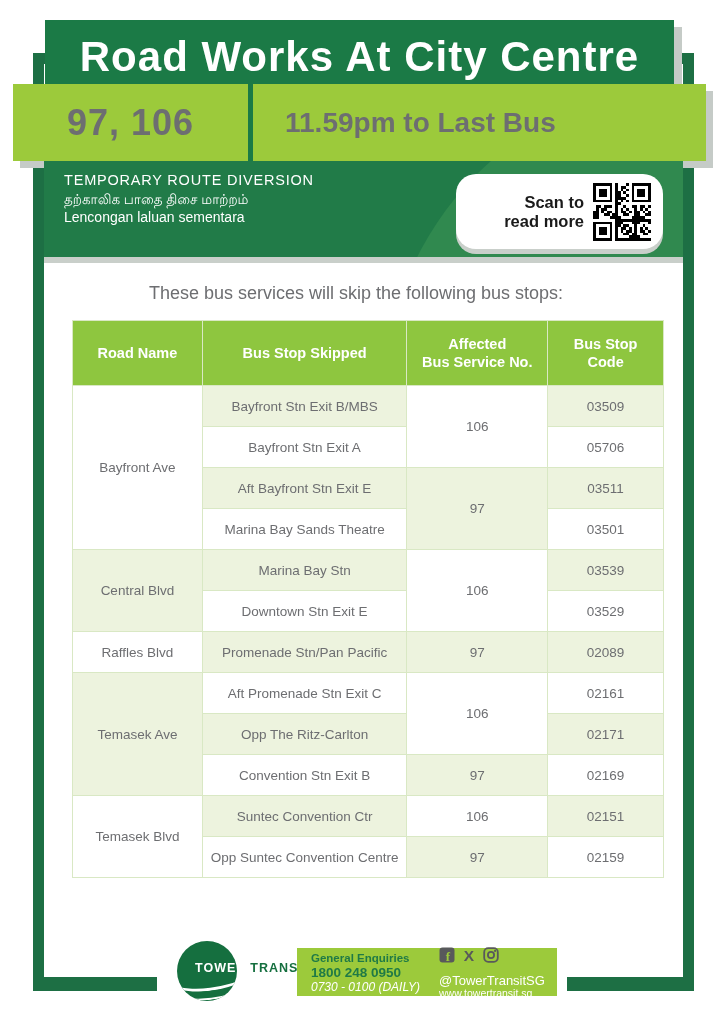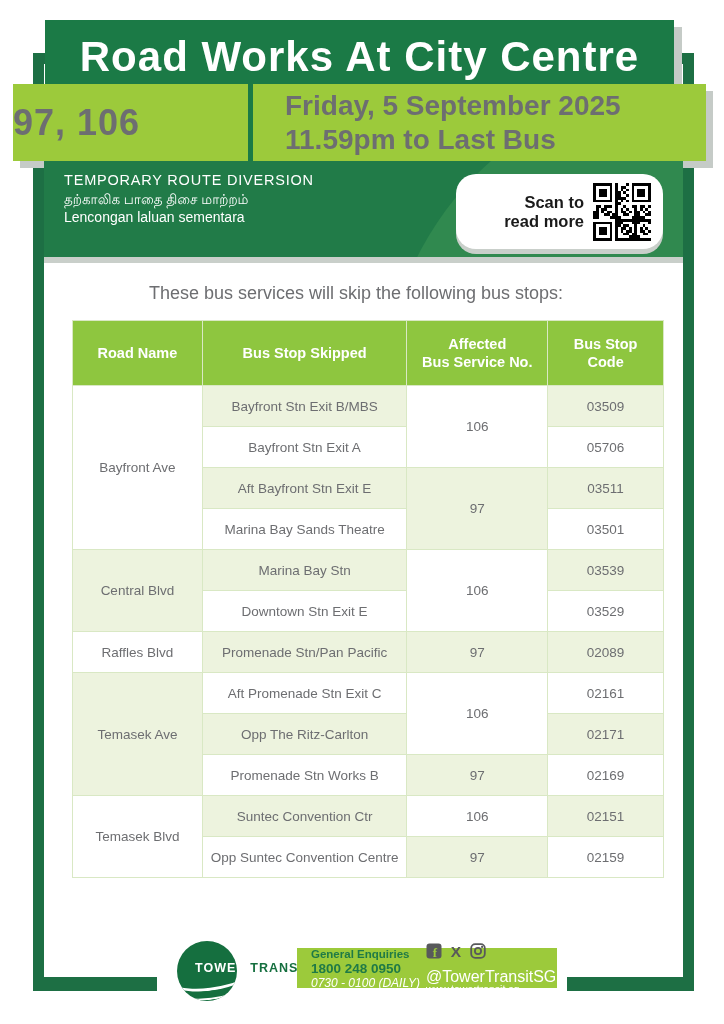--- a/index.html
+++ b/index.html
@@ -11,21 +11,21 @@
          border:11px solid #1d6f44;border-bottom-width:14px;}
 
   
   .title-banner{position:absolute;left:45px;top:20px;width:629px;height:74px;background:#1b7a46;
                 box-shadow:8px 7px 0 #c5cbc7;display:flex;align-items:center;justify-content:center;}
   .title-banner span{color:#fff;font-size:42px;font-weight:bold;letter-spacing:1px;white-space:nowrap;}
 
   
   .services-banner{position:absolute;left:13px;top:84px;width:693px;height:77px;background:#9cca3b;
                    box-shadow:7px 7px 0 #c5cbc7;display:flex;align-items:stretch;}
-  .services-cell{width:235px;display:flex;align-items:center;justify-content:flex-start;}
+  .services-cell{width:235px;display:flex;align-items:center;justify-content:center;}
   .services-cell span{color:#6d6e71;font-size:36px;font-weight:bold;letter-spacing:1px;}
   .banner-divider{width:5px;background:#1b7a46;}
   .dates-cell{flex:1;display:flex;flex-direction:column;justify-content:center;padding-left:32px;}
   .dates-cell div{color:#6d6e71;font-size:28px;font-weight:bold;line-height:34px;white-space:nowrap;}
 
   
   .diversion{position:absolute;left:44px;top:161px;width:639px;height:96px;background:#217b48;
              overflow:hidden;box-shadow:0 6px 0 #c9cfca;}
   .swoosh{position:absolute;left:340px;top:-79px;width:632px;height:632px;border-radius:50%;background:#30894f;}
   .div-text{position:absolute;left:20px;top:9px;color:#fff;}
@@ -54,49 +54,48 @@
   
   .footer-card{position:absolute;left:157px;top:934px;width:410px;height:76px;background:#fff;}
   .logo-circle{position:absolute;left:20px;top:7px;width:60px;height:60px;border-radius:50%;background:#156f3f;overflow:hidden;}
   .arc{position:absolute;box-sizing:border-box;border-radius:50%;background:transparent;}
   .arc.a1{left:-16px;top:8px;width:94px;height:42px;border-bottom:3px solid #fff;transform:rotate(-7deg);}
   .arc.a2{left:-14px;top:17px;width:92px;height:42px;border-bottom:2px solid #fff;transform:rotate(-7deg);}
   .logo-word{position:absolute;left:38px;top:27px;font-weight:bold;font-size:12.5px;letter-spacing:1px;white-space:nowrap;}
   .logo-word .w1{color:#ffffff;}
   .logo-word .w2{color:#156f3f;margin-left:4px;}
 
-  .contact-box{position:absolute;left:140px;top:14px;width:260px;height:40px;background:#9cca3b;
+  .contact-box{position:absolute;left:140px;top:14px;width:260px;height:48px;background:#9cca3b;
                box-sizing:border-box;display:flex;padding:6px 8px 5px 14px;}
   .contact-left{width:122px;display:flex;flex-direction:column;justify-content:center;}
   .contact-left .lab{color:#1f7a46;font-size:11.5px;font-weight:bold;line-height:14px;}
   .contact-left .phone{color:#1f7a46;font-size:13.5px;font-weight:bold;line-height:15px;}
   .contact-left .hours{color:#fff;font-size:12px;font-style:italic;line-height:14px;white-space:nowrap;}
   .contact-right{flex:1;display:flex;flex-direction:column;justify-content:center;padding-left:6px;}
   .icon-row{display:flex;align-items:center;gap:6px;height:18px;}
-  .contact-right .handle{color:#fff;font-size:16px;line-height:13px;margin-top:11px;}
+  .contact-right .handle{color:#fff;font-size:13px;line-height:13px;margin-top:11px;}
   .contact-right .site{color:#fff;font-size:10.5px;line-height:12px;}
 </style>
 </head>
 <body>
 
 <div class="poster">
 
   <div class="frame"></div>
 
   <div class="title-banner">
     <span>Road Works At City Centre</span>
   </div>
 
   <div class="services-banner">
     <div class="services-cell">
       <span>97, 106</span>
     </div>
     <div class="banner-divider"></div>
     <div class="dates-cell">
-      <div>Friday, 5 September 2025</div>
       <div>11.59pm to Last Bus</div>
     </div>
   </div>
 
   <div class="diversion">
     <div class="swoosh"></div>
     <div class="div-text">
       <div class="l1">TEMPORARY ROUTE DIVERSION</div>
       <div class="l3">தற்காலிக பாதை திசை மாற்றம்</div>
       <div class="l4">Lencongan laluan sementara</div>
@@ -413,21 +412,21 @@
           <td class="shade-g" rowspan="3">Temasek Ave</td>
           <td class="shade-w">Aft Promenade Stn Exit C</td>
           <td class="shade-w" rowspan="2">106</td>
           <td class="shade-w">02161</td>
         </tr>
         <tr>
           <td class="shade-g">Opp The Ritz-Carlton</td>
           <td class="shade-g">02171</td>
         </tr>
         <tr>
-          <td class="shade-w">Promenade Stn Works B</td>
+          <td class="shade-w">Convention Stn Exit B</td>
           <td class="shade-g">97</td>
           <td class="shade-w">02169</td>
         </tr>
         <tr>
           <td class="shade-w" rowspan="2">Temasek Blvd</td>
           <td class="shade-g">Suntec Convention Ctr</td>
           <td class="shade-w">106</td>
           <td class="shade-g">02151</td>
         </tr>
         <tr>

